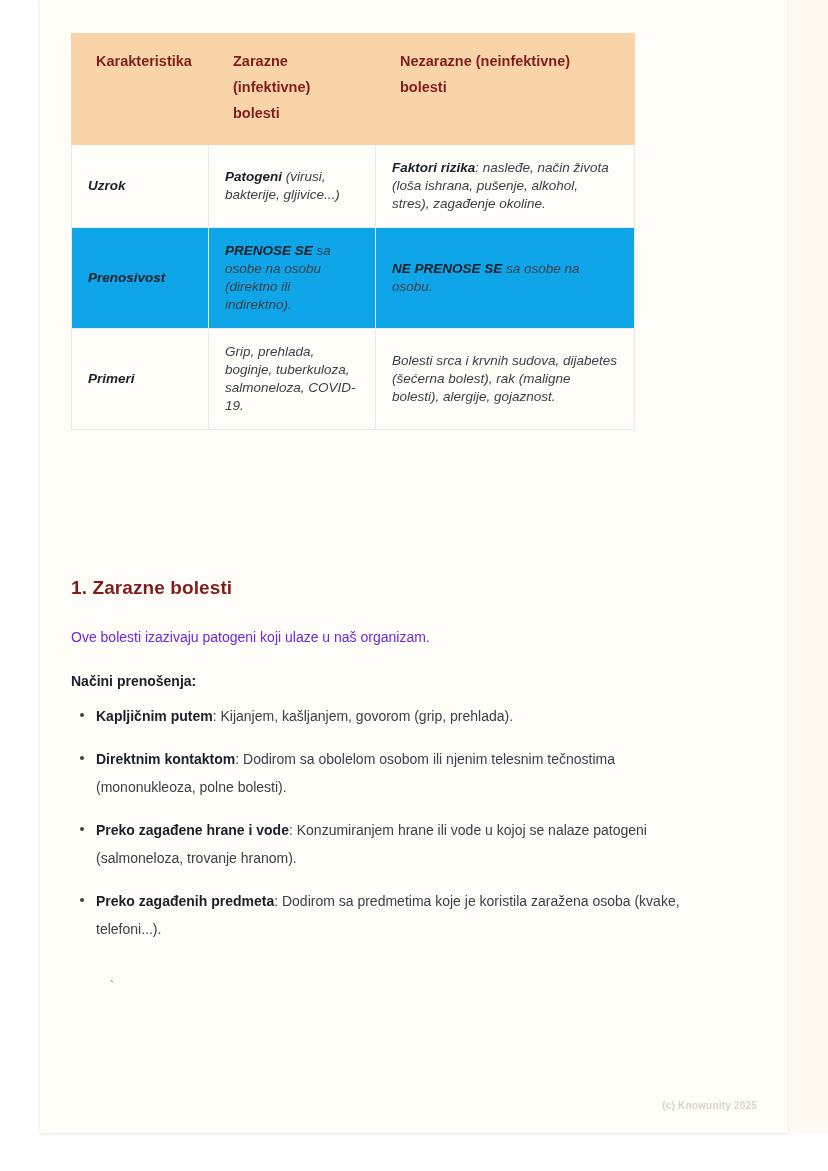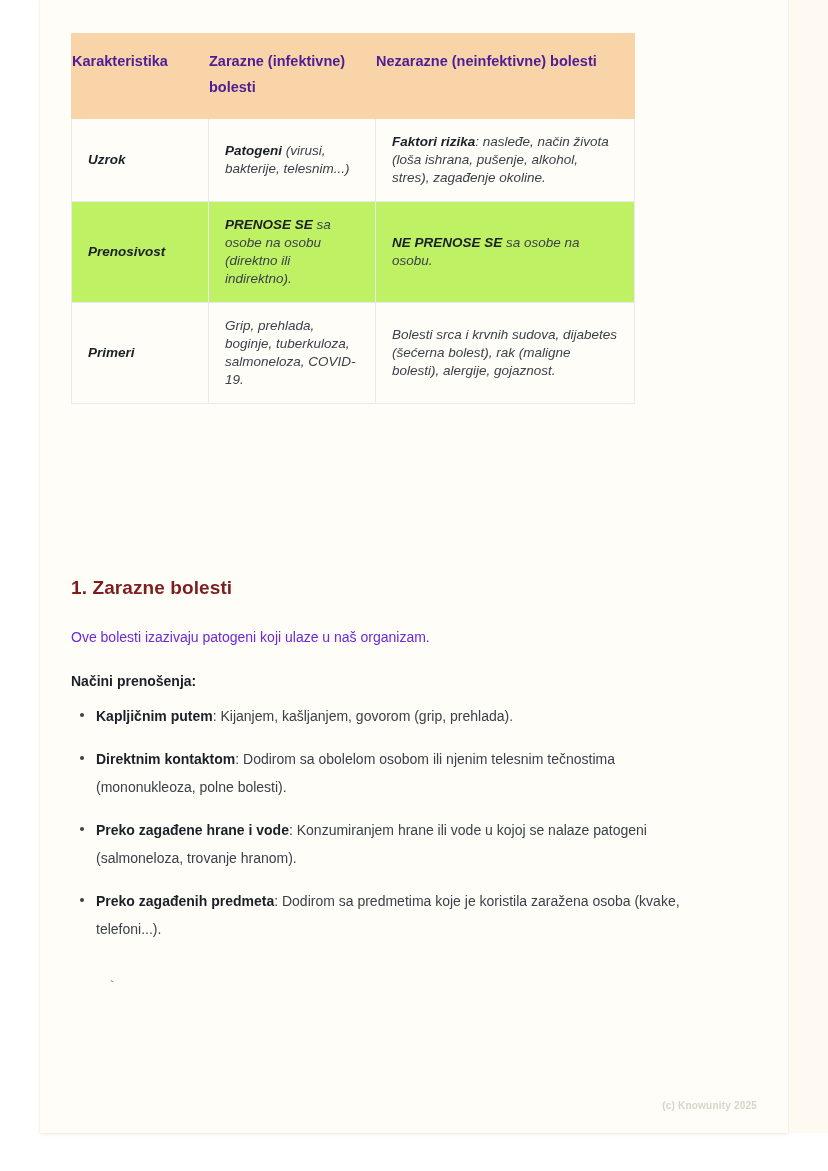--- a/index.html
+++ b/index.html
@@ -59,40 +59,40 @@
   }
   .cmp-table th,
   .cmp-table td {
     border: 1px solid #e9e9ee;
     vertical-align: middle;
     text-align: left;
   }
   .cmp-table thead th {
     background: #f9d4a8;
     border-color: #f9d4a8;
-    color: #4c1d95;
+    color: #7f1d1d;
     font-size: 14.5px;
     font-weight: 600;
     line-height: 26px;
-    padding: 14px 16px 18px 0;
+    padding: 14px 16px 18px 24px;
     vertical-align: top;
   }
   .col-a { width: 137px; }
   .col-b { width: 167px; }
   .col-c { width: 259px; }
 
   .cmp-table tbody td {
     padding: 14px 16px;
     font-size: 13.5px;
     line-height: 18px;
     color: #3c4048;
     font-style: italic;
   }
   .cmp-table tbody tr.tint td {
-    background: #bef264;
+    background: #0ea5e9;
     margin-left: 36px;
   }
   .cmp-table tbody td.rowhead {
     font-weight: 700;
     color: #1b1f27;
     font-size: 13.5px;
   }
   .cmp-table tbody td b {
     font-weight: 700;
     color: #1b1f27;
@@ -195,21 +195,21 @@
         <tr>
           <th>Karakteristika</th>
           <th>Zarazne (infektivne) bolesti</th>
           <th>Nezarazne (neinfektivne) bolesti</th>
         </tr>
       </thead>
       <tbody>
 
         <tr>
           <td class="rowhead">Uzrok</td>
-          <td><b>Patogeni</b><span> (virusi, bakterije, telesnim...)</span></td>
+          <td><b>Patogeni</b><span> (virusi, bakterije, gljivice...)</span></td>
           <td><b>Faktori rizika</b><span>: nasleđe, način života (loša ishrana, pušenje, alkohol, stres), zagađenje okoline.</span></td>
         </tr>
 
         <tr class="tint">
           <td class="rowhead">Prenosivost</td>
           <td><b>PRENOSE SE</b><span> sa osobe na osobu (direktno ili indirektno).</span></td>
           <td><b>NE PRENOSE SE</b><span> sa osobe na osobu.</span></td>
         </tr>
 
         <tr>

